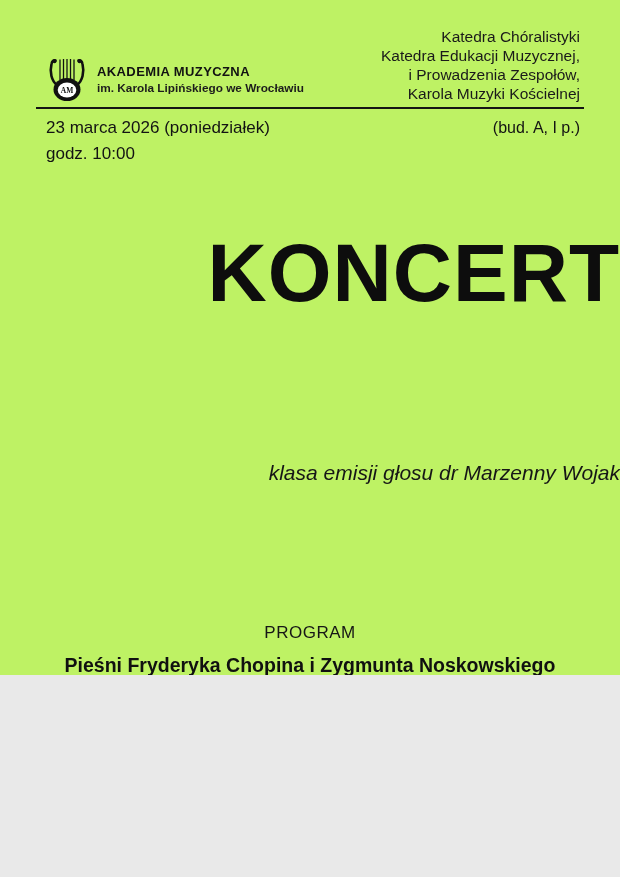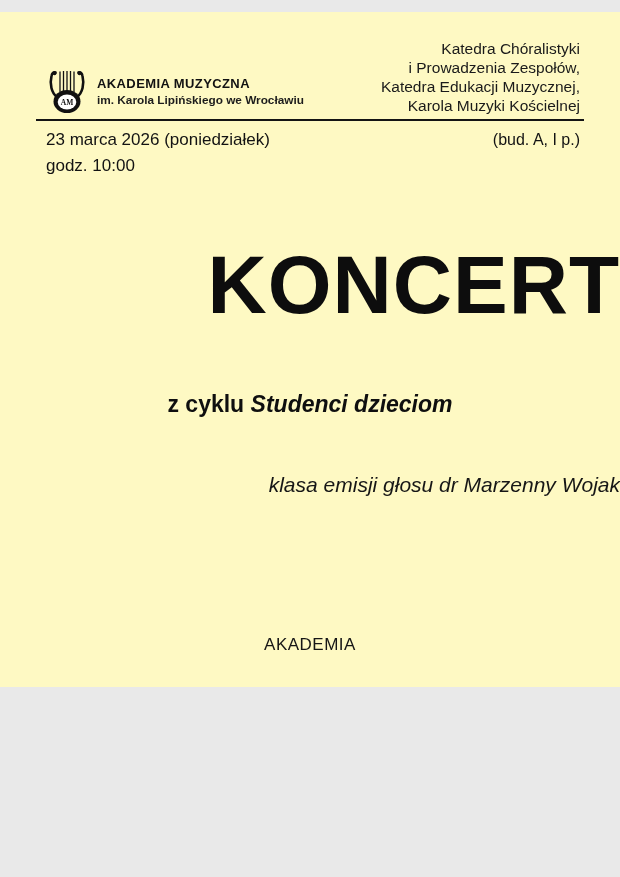--- a/index.html
+++ b/index.html
@@ -1,21 +1,21 @@
 <!DOCTYPE html>
 <html><head>
 <meta charset="utf-8">
 <style>
   html, body { margin: 0; padding: 0; background: #e9e9e9; }
   .page {
     position: relative;
     width: 620px;
     height: 675px;
-    margin: 12px auto;
-    background: #fef9c3;
+    margin: 0 auto;
+    background: #bef264;
     font-family: "Liberation Sans", sans-serif;
     color: #141414;
     overflow: hidden;
   }
   .departments {
     position: absolute;
     top: 27px;
     right: 40px;
     text-align: right;
     font-size: 15.5px;
@@ -132,22 +132,22 @@
     font-style: italic;
   }
 </style>
 </head>
 <body>
 
 <div class="page">
 
   <div class="departments">
     <div>Katedra Chóralistyki</div>
+    <div>Katedra Edukacji Muzycznej,</div>
     <div>i Prowadzenia Zespołów,</div>
-    <div>Katedra Edukacji Muzycznej,</div>
     <div>Karola Muzyki Kościelnej</div>
   </div>
 
   <div class="logo-row">
     <svg class="logo-icon" viewBox="0 0 40 46" aria-hidden="true">
       <path d="M10,29 C4.5,25 2.5,16 4.5,8 C5,5.5 6.5,3.5 8.5,4.5" fill="none" stroke="#111" stroke-width="2.6" stroke-linecap="round"></path>
       <path d="M30,29 C35.5,25 37.5,16 35.5,8 C35,5.5 33.5,3.5 31.5,4.5" fill="none" stroke="#111" stroke-width="2.6" stroke-linecap="round"></path>
       <circle cx="7.5" cy="5.2" r="2" fill="#111"></circle>
       <circle cx="32.5" ccy="5.2" cy="5.2" r="2" fill="#111"></circle>
       <line x1="13" y1="3.5" x2="13" y2="24" stroke="#111" stroke-width="1.3"></line>
@@ -171,22 +171,22 @@
     <div>23 marca 2026 (poniedziałek)</div>
     <div>godz. 10:00</div>
   </div>
 
   <div class="venue-block">
     <div>(bud. A, I p.)</div>
   </div>
 
   <h1 class="title">KONCERT</h1>
 
-  <div class="series"><span>z cyklu </span><span class="em">Studenci dzieciom</span></div>
 
   <div class="class-line">klasa emisji głosu dr Marzenny Wojak</div>
 
-  <div class="program-label">AKADEMIA</div>
+  <div class="program-label">PROGRAM</div>
 
+  <div class="program-line">Pieśni Fryderyka Chopina i Zygmunta Noskowskiego</div>
 
   <div class="admission" style="color: rgb(227, 36, 29);">wstęp wolny</div>
 
 </div>
 
 </body></html>

